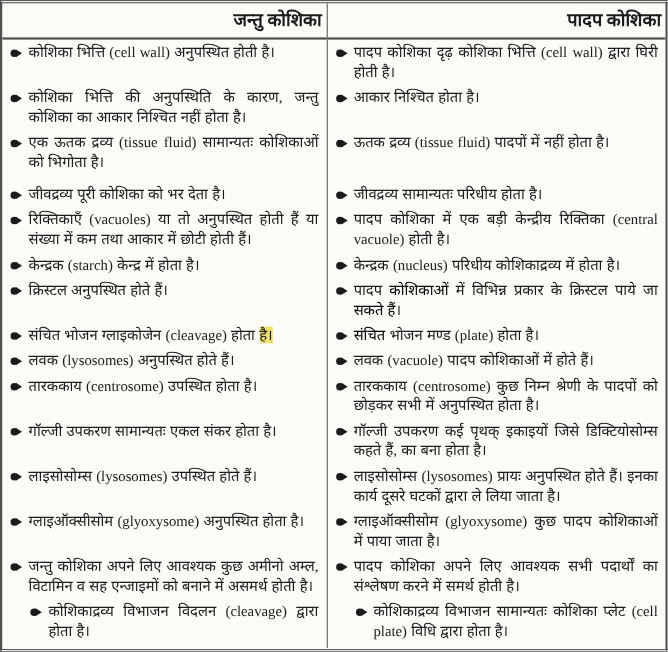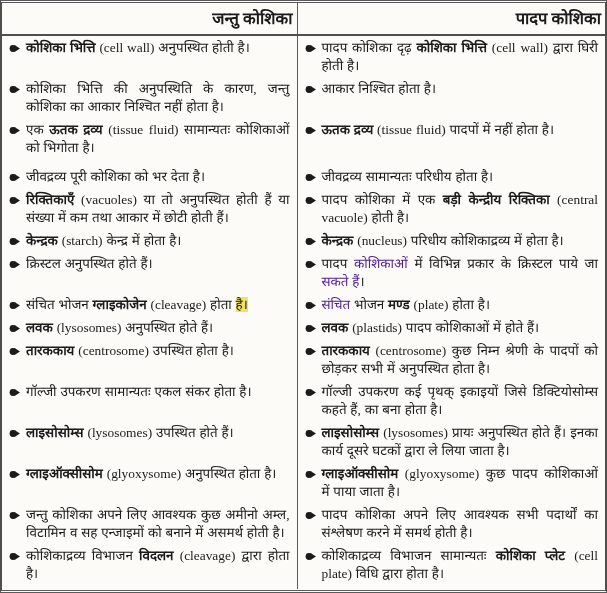--- a/index.html
+++ b/index.html
@@ -44,25 +44,25 @@
     margin-top: 4px;
   }
   .bullet svg { display: block; }
   .ctext {
     flex: 1;
     font-size: 13.4px;
     line-height: 18px;
     text-align: justify;
     word-spacing: 0.5px;
   }
-  .bold { font-weight: bold; }
+  .bold { font-weight: normal; }
   .hl-yellow { background: #efe26a; }
-  .tint-orange { color: #4c1d95; }
+  .tint-orange { color: #000000; }
   tr.row-gap td { padding-bottom: 9px; }
-  tbody tr:last-child td { padding-bottom: 6px; }
+  tbody tr:last-child td { padding-bottom: 6px; padding-left: 25px; }
 </style>
 </head>
 <body>
 
 <div class="page">
   <table class="cmp">
     <colgroup>
       <col class="col-left">
       <col class="col-right">
     </colgroup>
@@ -278,21 +278,21 @@
             </div>
           </td>
           <td class="cell right">
             <div class="cellwrap">
               <span class="bullet">
                 <svg width="12" height="11" viewBox="0 0 12 11">
                   <circle cx="4" cy="5.5" r="3.4" fill="#1b1b1b"></circle>
                   <path d="M5.5 2 L11 5.5 L5.5 9 Z" fill="#1b1b1b"></path>
                 </svg>
               </span>
-              <span class="ctext"><span class="bold">लवक</span><span> (plastids) पादप कोशिकाओं में होते हैं।</span></span>
+              <span class="ctext"><span class="bold">लवक</span><span> (vacuole) पादप कोशिकाओं में होते हैं।</span></span>
             </div>
           </td>
         </tr>
         <tr>
           <td class="cell left">
             <div class="cellwrap">
               <span class="bullet">
                 <svg width="12" height="11" viewBox="0 0 12 11">
                   <circle cx="4" cy="5.5" r="3.4" fill="#1b1b1b"></circle>
                   <path d="M5.5 2 L11 5.5 L5.5 9 Z" fill="#1b1b1b"></path>

